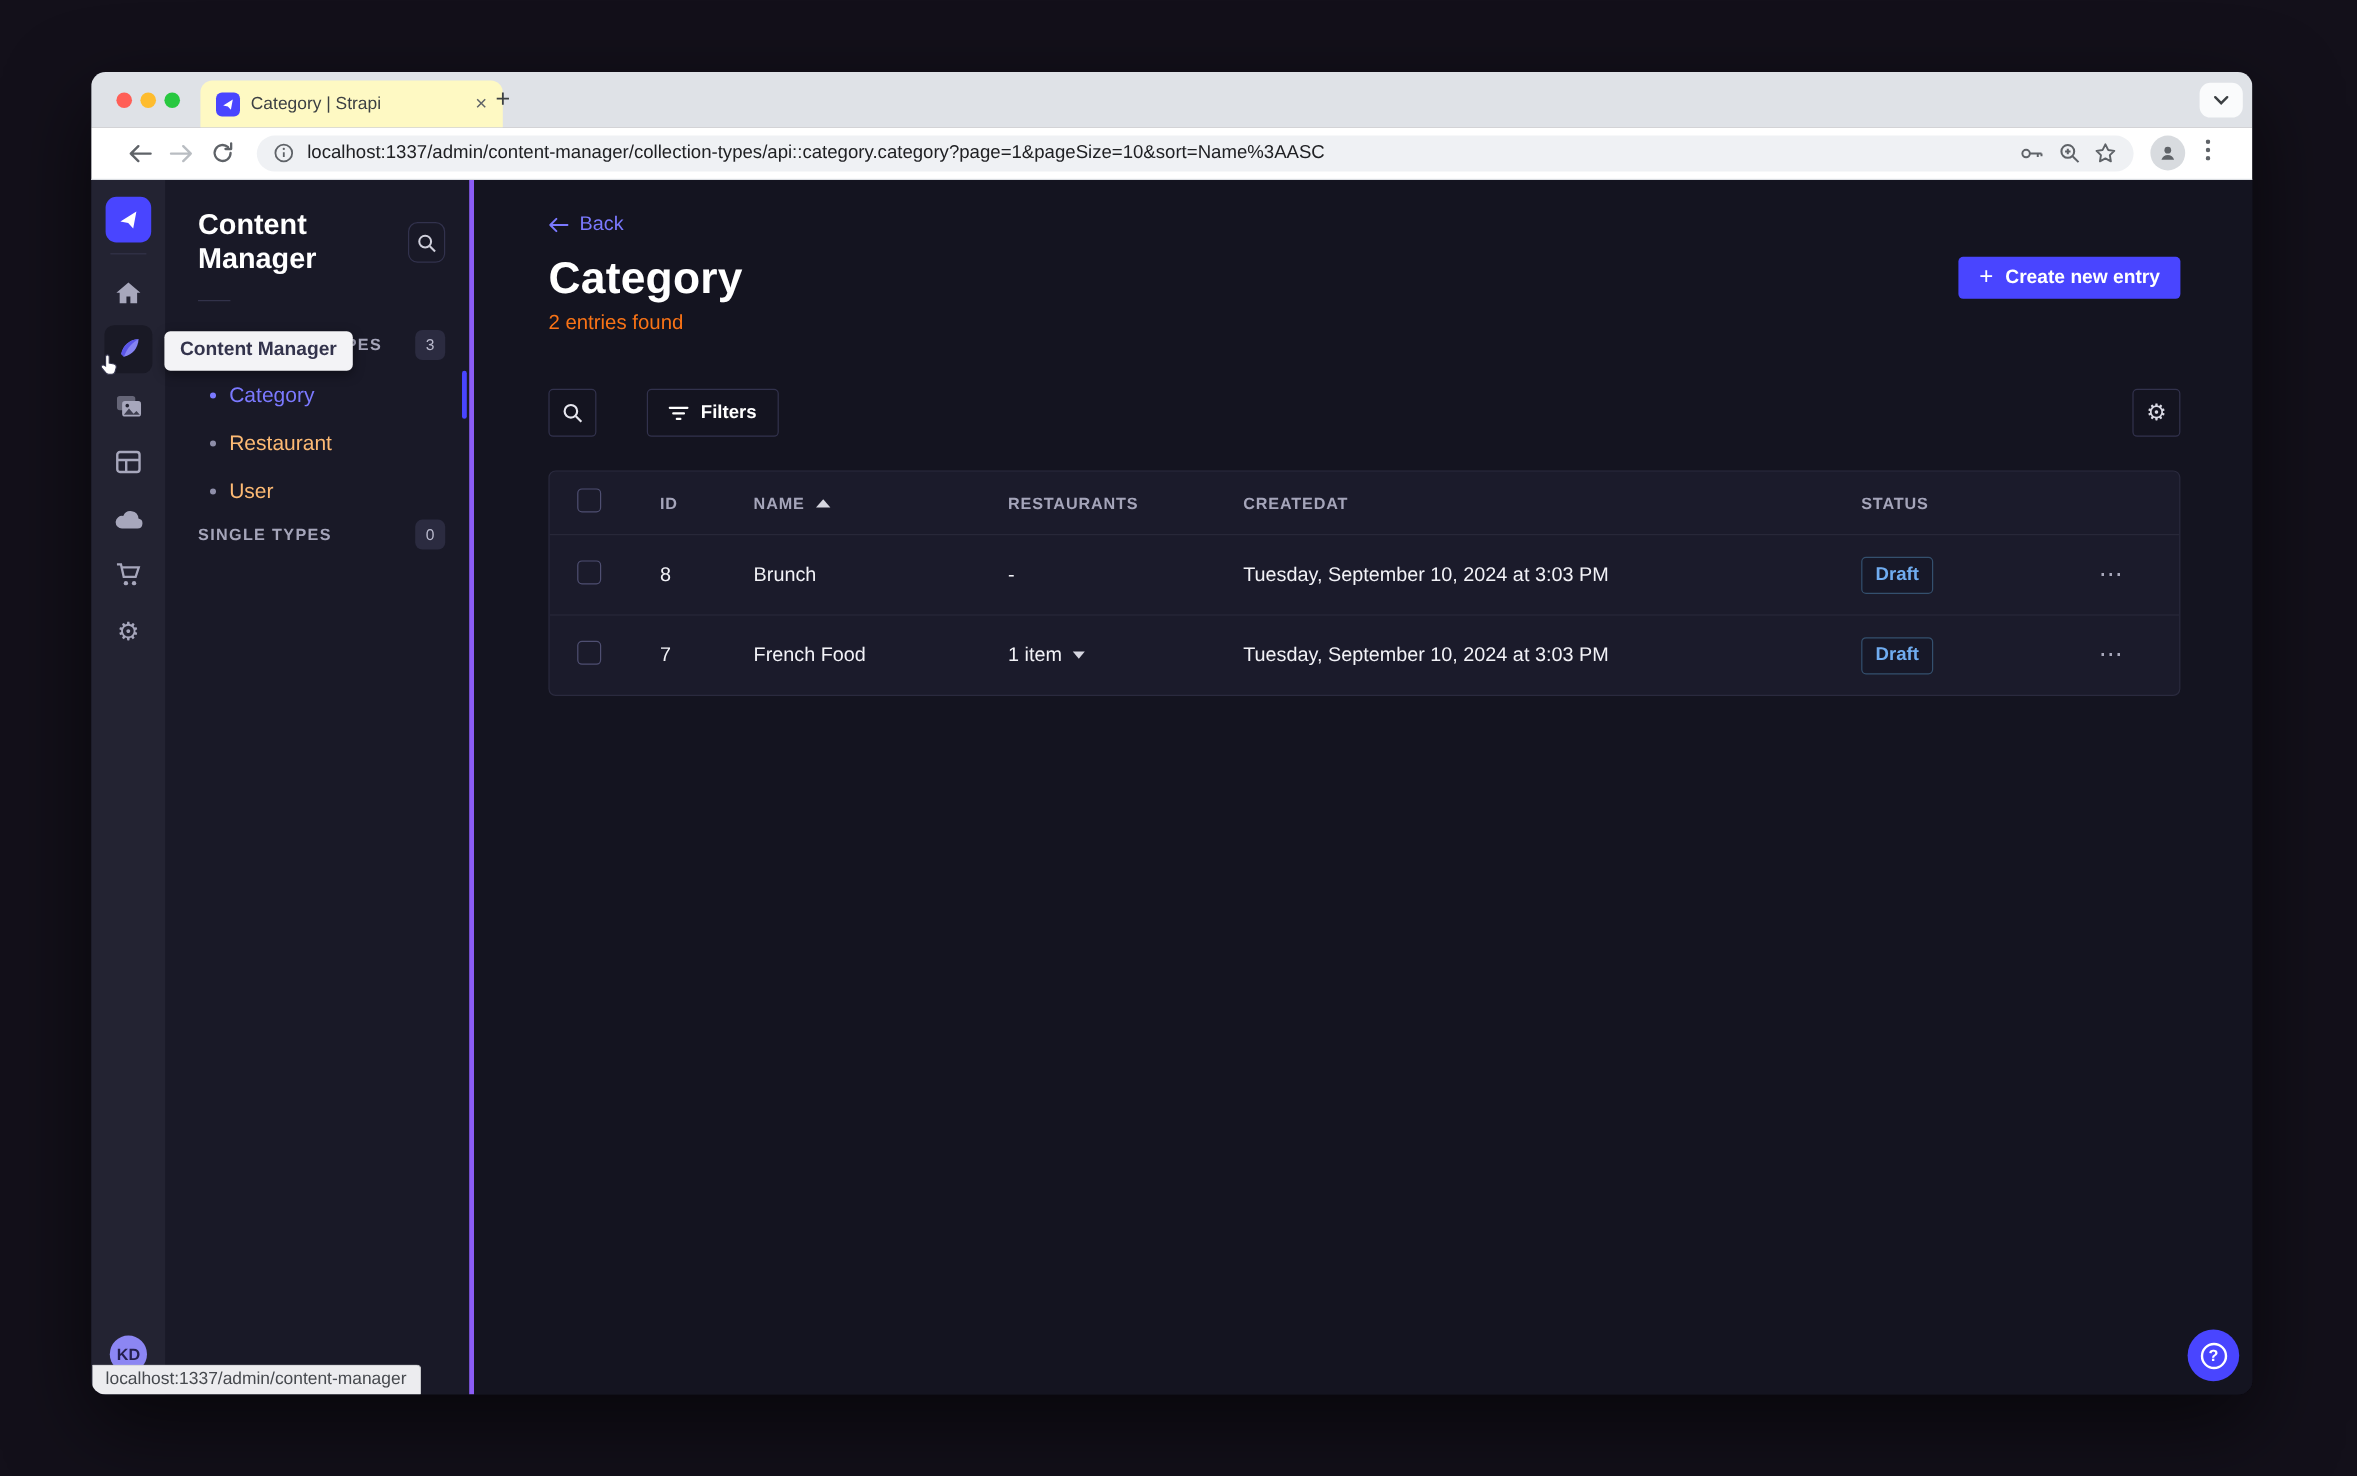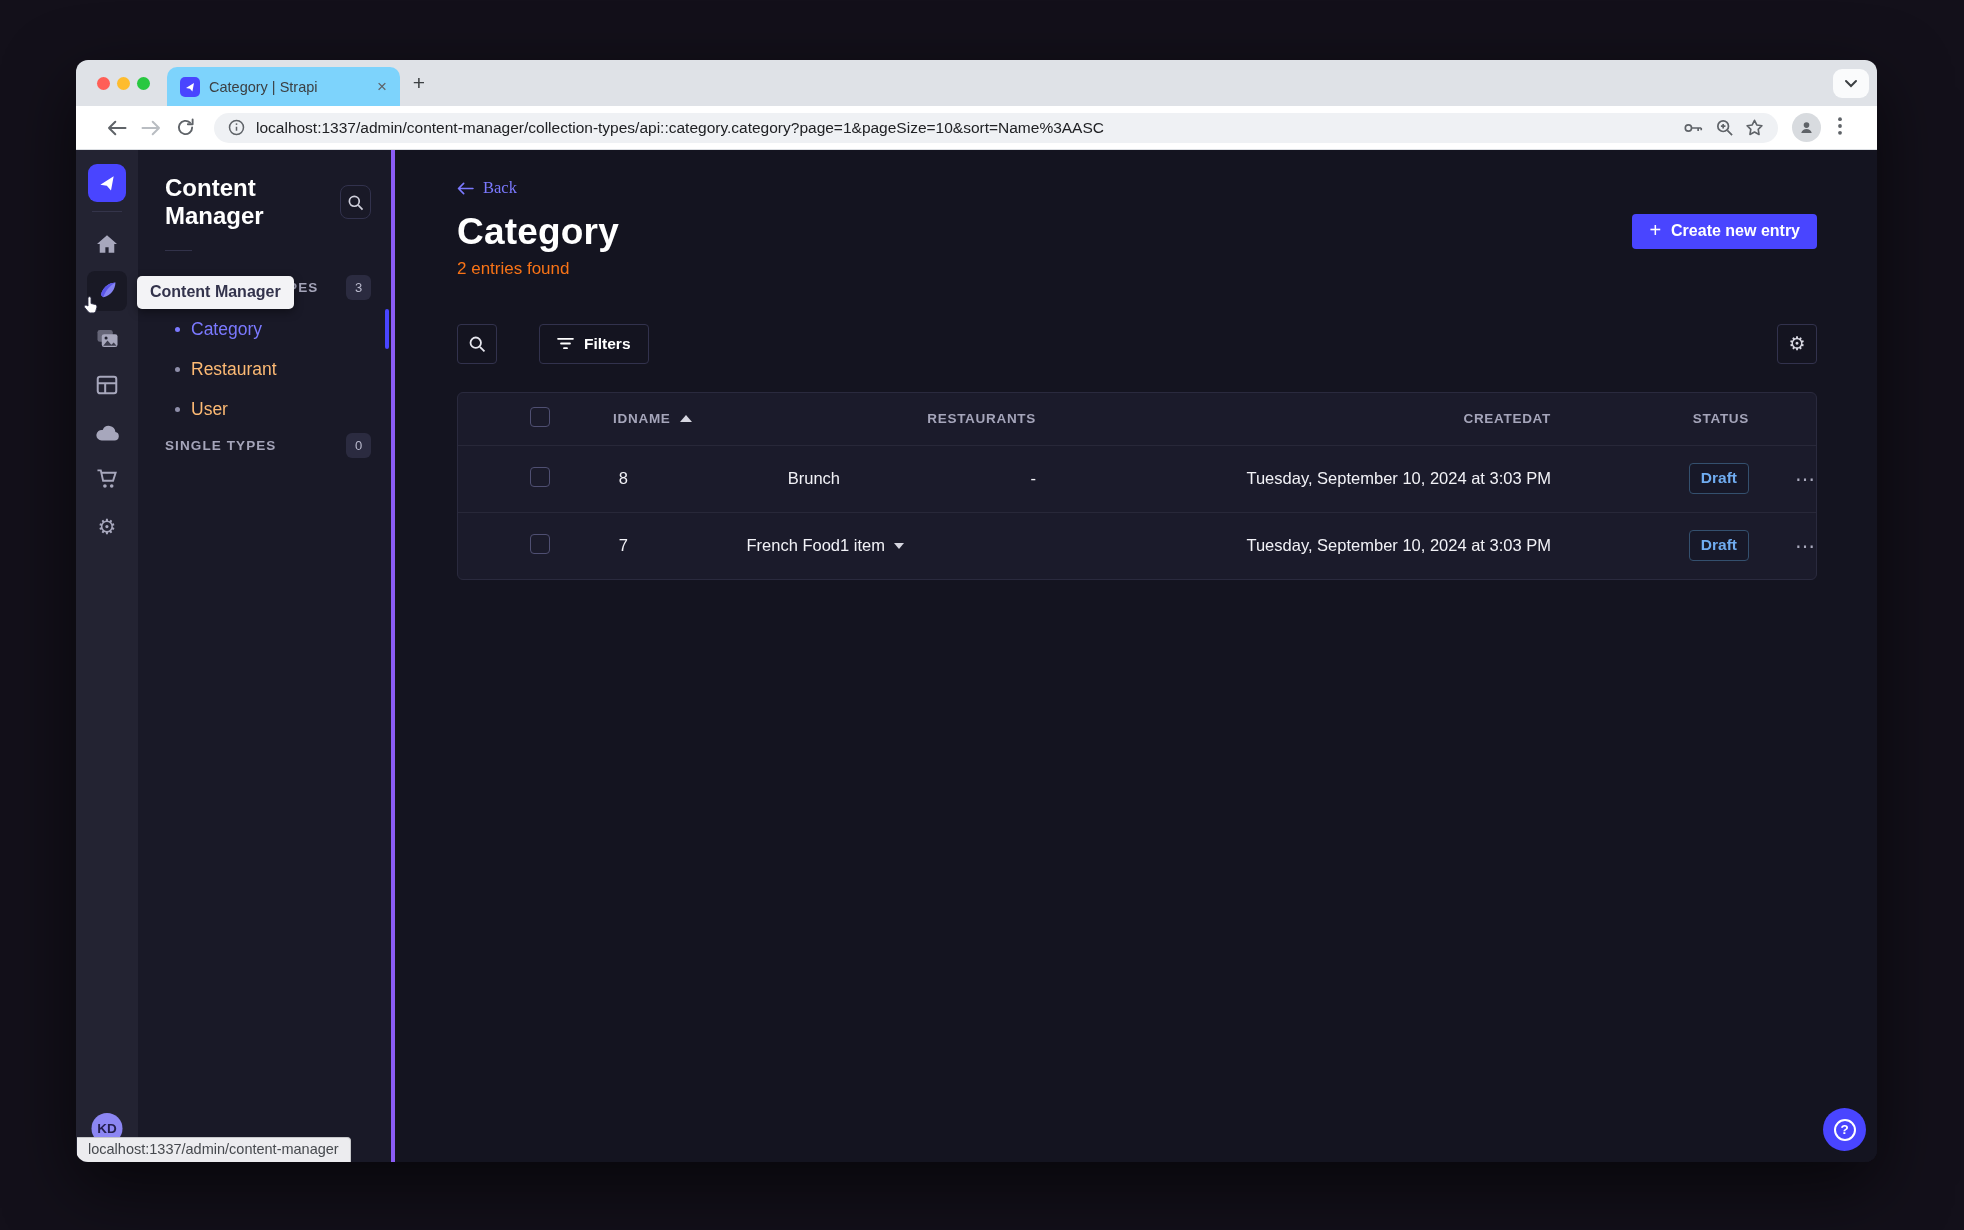--- a/index.html
+++ b/index.html
@@ -17,22 +17,22 @@
     border-radius:12px; overflow:hidden; background:#141420;
     box-shadow:0 25px 70px rgba(0,0,0,.6);
   }
 
   
   .tabstrip { height:46px; background:#dfe2e7; position:relative; }
   .lights { position:absolute; left:21px; top:17px; display:flex; gap:7px; }
   .light { width:13px; height:13px; border-radius:50%; }
   .light.red { background:#ff5f57; } .light.yellow { background:#febc2e; } .light.green { background:#28c840; }
   .tab {
-    position:absolute; left:91px; top:7px; width:233px; height:39px;
-    background:#7dd3fc; border-radius:10px 10px 0 0;
+    position:absolute; left:91px; top:7px; width:252px; height:39px;
+    background:#fef9c3; border-radius:10px 10px 0 0;
     display:flex; align-items:center; gap:9px; padding:0 10px 0 13px;justify-content:space-between;
   }
   .favicon { width:20px; height:20px; border-radius:5px; background:#4945ff; display:grid; place-items:center; flex:none; }
   .tab-title { font-size:14.5px; color:#3c4043; white-space:nowrap; overflow:hidden; flex:1; }
   .tab-close { color:#5f6368; font-size:17px; line-height:1; padding:0 3px; }
   .newtab-btn { position:absolute; left:330px; top:10px; width:26px; height:26px; display:grid; place-items:center; color:#3c4043; font-size:21px; font-weight:400; }
   .tabs-chevron { position:absolute; right:8px; top:9px; width:36px; height:29px; background:#fafbfc; border-radius:9px; display:grid; place-items:center; }
 
   
   .toolbar { height:44px; background:#fff; border-bottom:1px solid #dcdfe3; display:flex; align-items:center; padding:0 24px; }
@@ -80,42 +80,42 @@
   .active-indicator { position:absolute; right:2px; top:0; width:4px; height:40px; border-radius:2px; background:#4945ff; }
   .subnav-tooltip {
     position:absolute; left:-1px; top:126px; z-index:6;
     background:#f3f3f6; color:#33334c; font-size:16px; font-weight:700;
     padding:7px 13px 8px; border-radius:5px; white-space:nowrap;
     box-shadow:0 3px 10px rgba(0,0,0,.4);
   }
 
   
   .main { flex:1; min-width:0; position:relative; background:#141420; padding:28px 60px 0 62px; }
-  .back-link { display:inline-flex; align-items:center; gap:9px; color:#7b79ff; font-size:16.5px; text-decoration:none;font-family:Liberation Serif, serif; }
+  .back-link { display:inline-flex; align-items:center; gap:9px; color:#7b79ff; font-size:16.5px; text-decoration:none; }
   .title-row { display:flex; justify-content:space-between; align-items:flex-start; margin-top:14px; }
   .page-title { font-size:37px; font-weight:700; color:#fff; line-height:1; letter-spacing:.2px; }
   .create-btn {
     height:35px; padding:0 17px; background:#4945ff; border-radius:4px; border:none;
     color:#fff; font-size:16px; font-weight:600; display:inline-flex; align-items:center; gap:10px; margin-top:1px;
     font-family:inherit;
   }
   .btn-plus { font-size:20px; font-weight:400; line-height:1; margin-top:-2px; }
   .subtitle { margin-top:9px; font-size:17px; color:#f97316; }
 
   .actions-row { margin-top:45px; display:flex; align-items:center; gap:14px; }
   .icon-btn { width:40px; height:40px; border:1px solid #32324d; border-radius:4px; background:transparent; display:grid; place-items:center; color:#e6e6ee; }
   .filters-btn {
     height:40px; padding:0 17px; border:1px solid #32324d; border-radius:4px; background:transparent;
     color:#fff; font-size:15.5px; font-weight:600; display:inline-flex; align-items:center; gap:10px; font-family:inherit;margin-left:28px;
   }
   .gear-btn { margin-left:auto; color:#d9d9e3; }
 
   
   .table-card { margin-top:28px; background:#1b1b2b; border:1px solid #2a2a3e; border-radius:6px; }
-  .trow { display:grid; grid-template-columns:92px 78px 212px 196px 515px 198px 1fr; align-items:center; height:67px; border-top:1px solid #282839;text-align:right; }
+  .trow { display:grid; grid-template-columns:92px 78px 212px 196px 515px 198px 1fr; align-items:center; height:67px; border-top:1px solid #282839; }
   .trow.head { height:52px; border-top:none; }
   .th { font-size:13.5px; font-weight:700; letter-spacing:.7px; color:#a5a5ba; }
   .td { font-size:16.5px; color:#f2f2f7; }
   .cb { width:20px; height:20px; border:1px solid #4f4f72; border-radius:4px; margin-left:23px; background:transparent; }
   .th-name { display:flex; align-items:center; gap:9px; }
   .sort-asc { width:0; height:0; border-left:6px solid transparent; border-right:6px solid transparent; border-bottom:7px solid #d6d6e0; }
   .rest-cell { display:flex; align-items:center; gap:9px; }
   .caret-down { width:0; height:0; border-left:5.5px solid transparent; border-right:5.5px solid transparent; border-top:6px solid #d6d6e0; }
   .status-badge {
     display:inline-block; padding:5px 11px 6px; border:1px solid #34506e; border-radius:4px;

